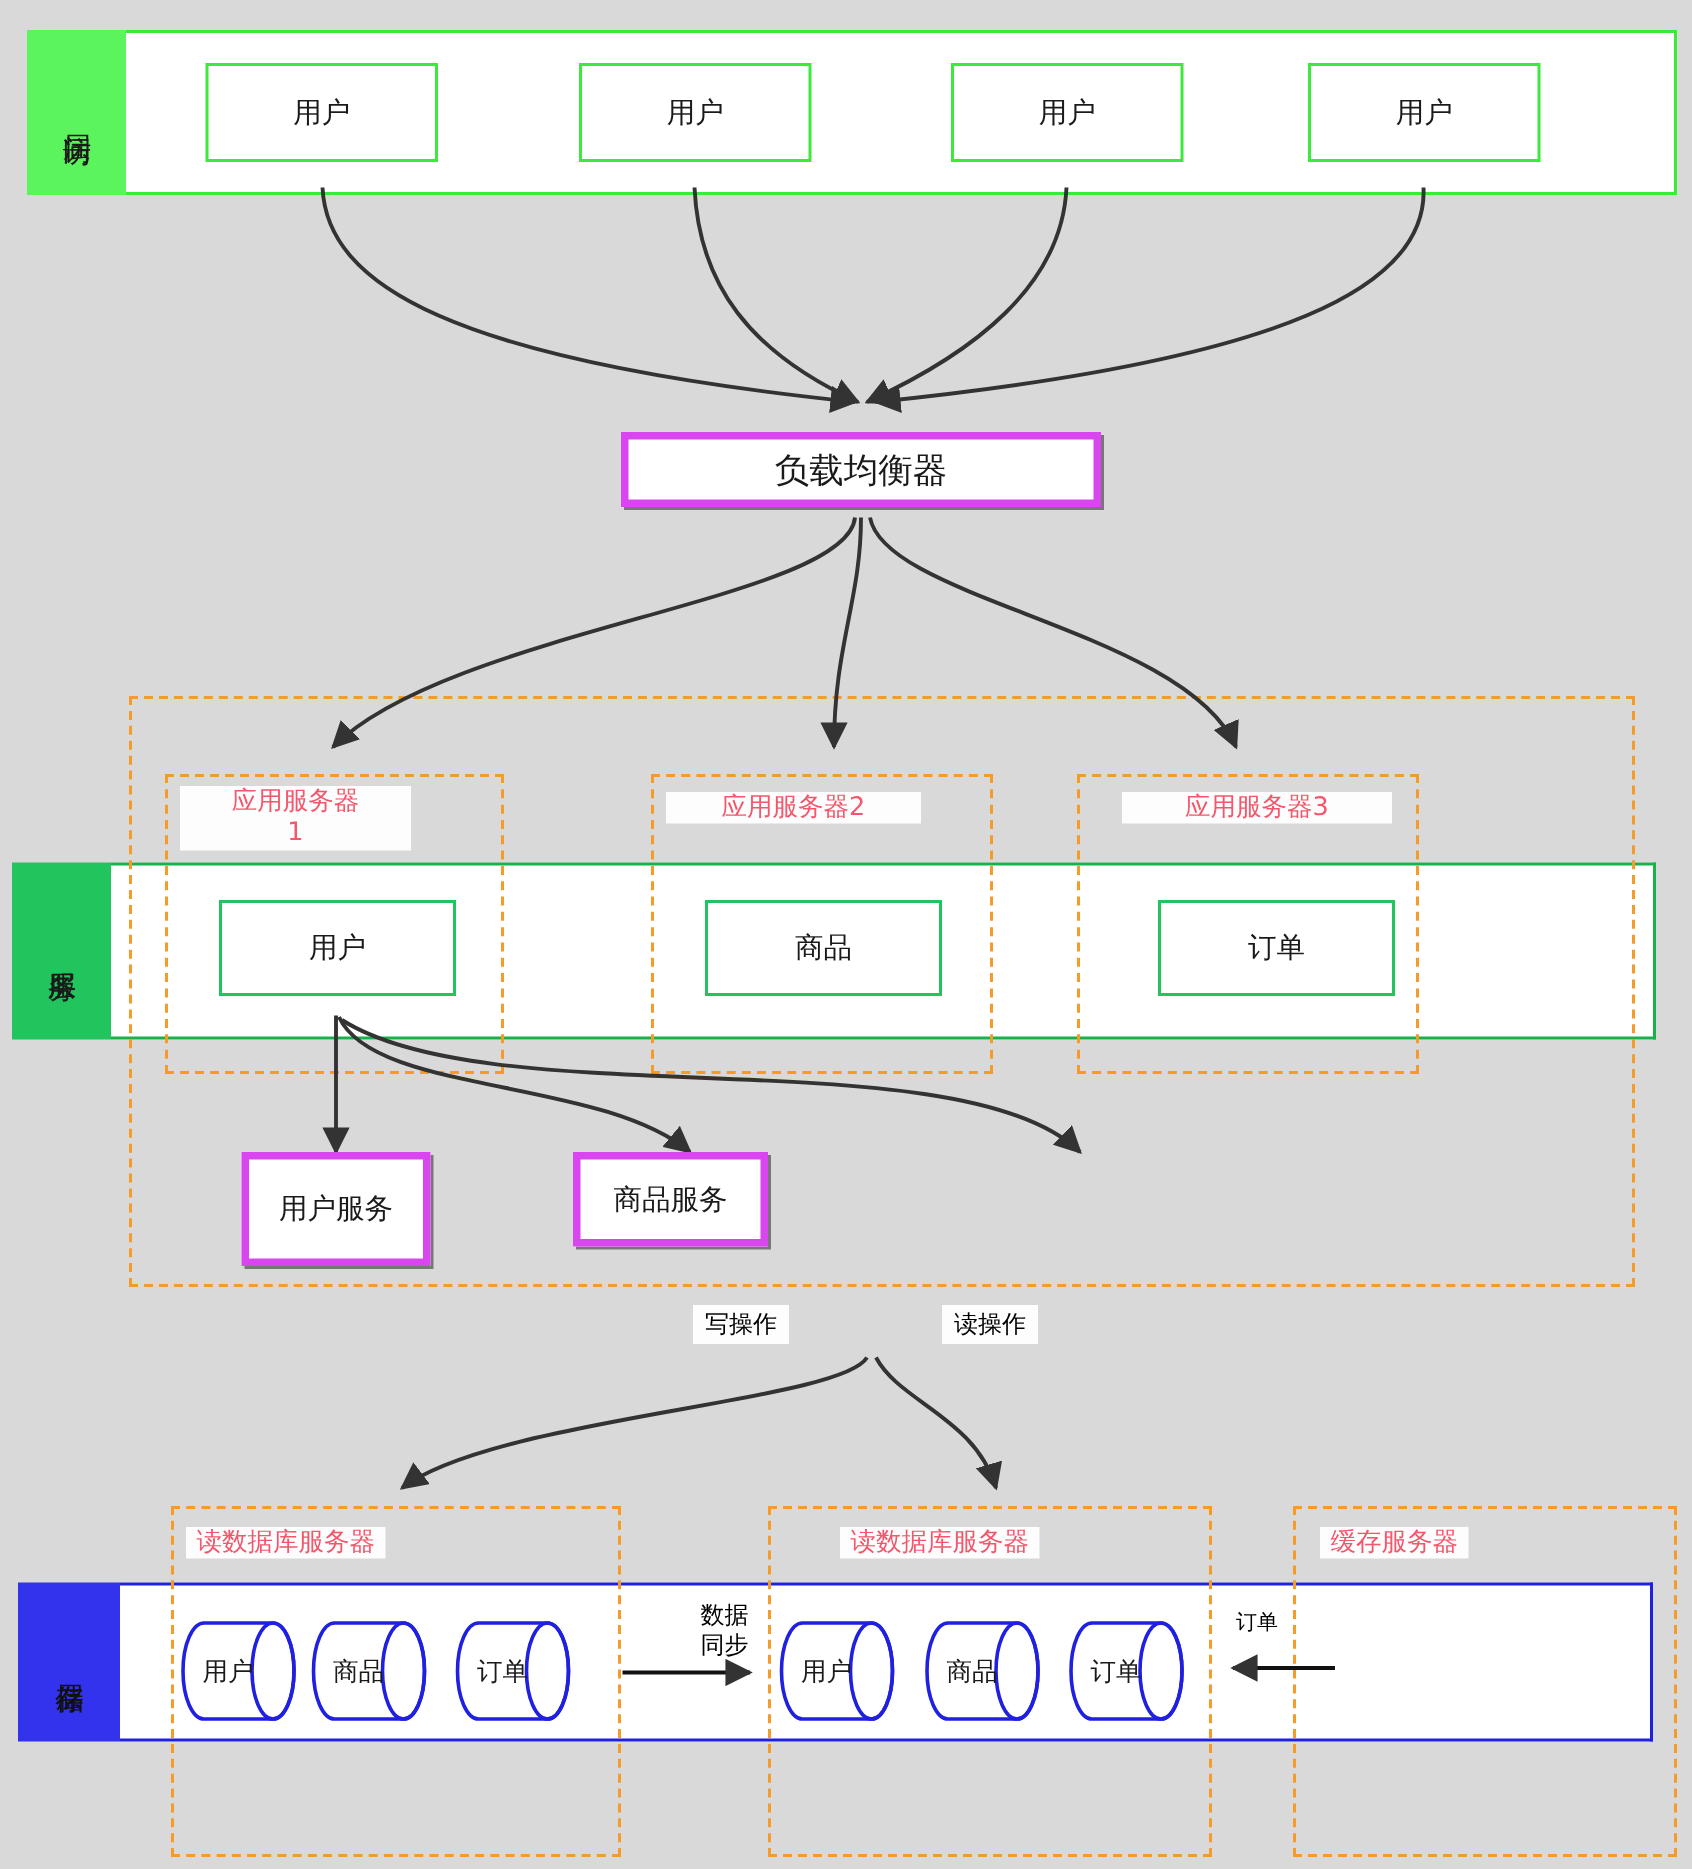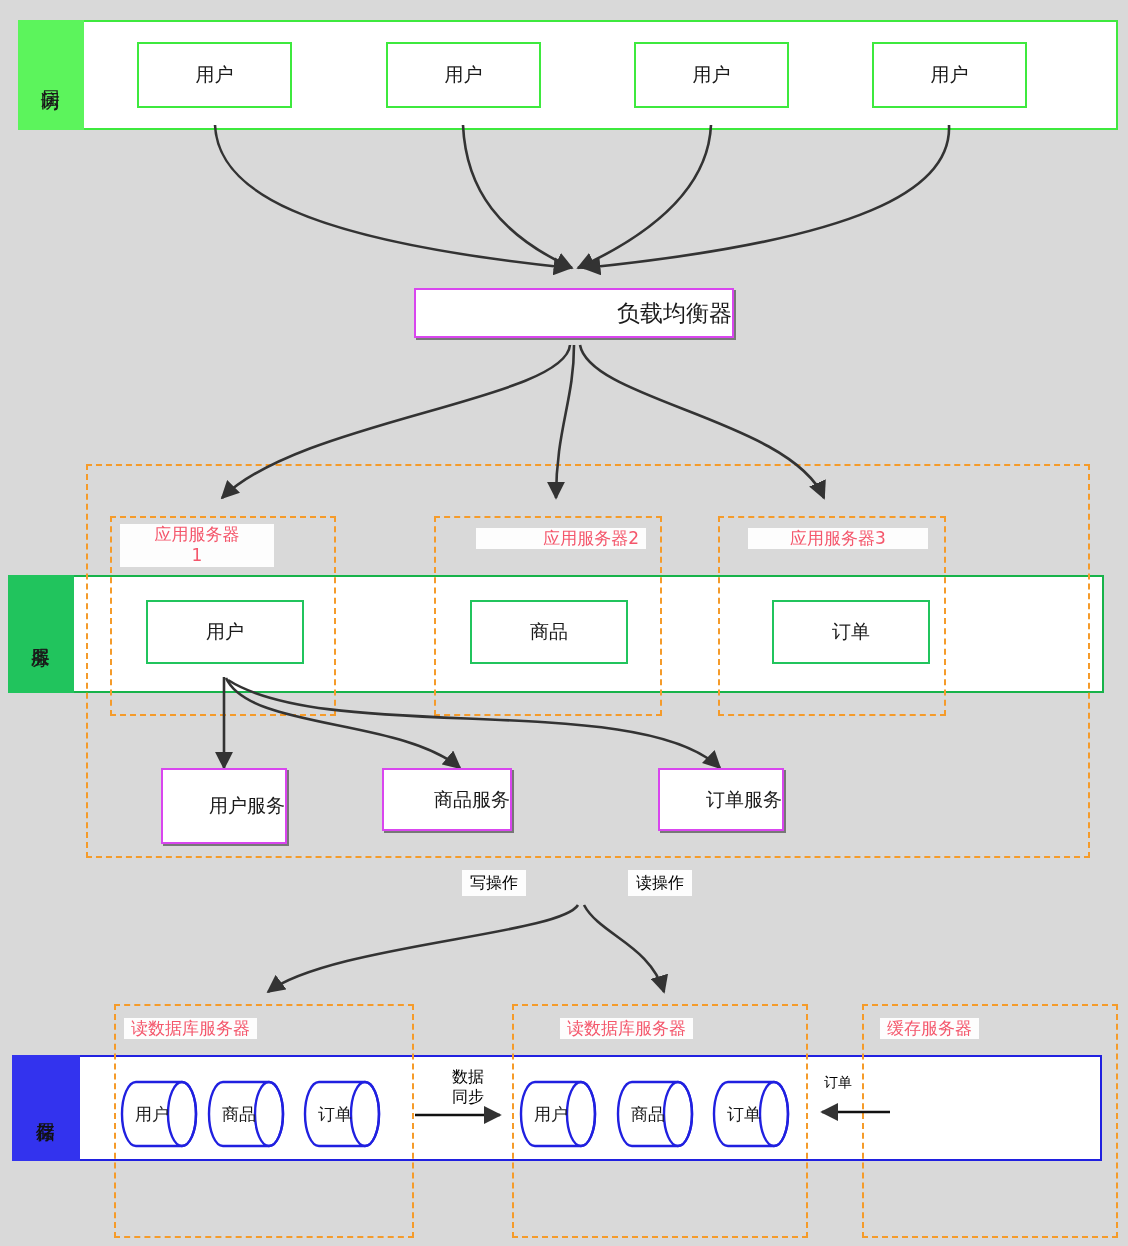--- a/index.html
+++ b/index.html
@@ -100,23 +100,22 @@
     align-items: center;
     justify-content: center;
     background: #ffffff;
     font-size: 19px;
     color: #1a1a1a;
     z-index: 6;
   }
   .node.green { border: 2px solid #3ee93e; }
   .node.green-mid { border: 2px solid #21c45d; }
   .node.black {
-    border: 2px solid #d946ef;
+    border: 5px solid #d946ef;
     box-shadow: 2px 2px 0 rgba(0,0,0,0.45);
-    justify-content: flex-end;
   }
 
   
   .dash-box {
     position: absolute;
     box-sizing: border-box;
     border: 2px dashed #f59b2a;
     z-index: 3;
   }
   .dash-label {
@@ -139,20 +138,21 @@
     font-size: 16px;
     line-height: 1.22;
     padding: 3px 8px;
     text-align: center;
     white-space: pre-line;
     z-index: 8;
   }
   .text-label.nobg {
     background: transparent;
     padding: 2px 4px;
+    text-align: right;
   }
   .text-label.small { font-size: 14px; }
 
   
   .cyl {
     position: absolute;
     z-index: 6;
   }
   .cyl svg { display: block; overflow: visible; }
   .cyl-text {
@@ -228,21 +228,21 @@
   </div>
 
   <div class="dash-box" style="left:86px; top:464px; width:1004px; height:394px;"></div>
 
   <div class="dash-box" style="left:110px; top:516px; width:226px; height:200px;"></div>
   <div class="dash-box" style="left:434px; top:516px; width:228px; height:200px;"></div>
   <div class="dash-box" style="left:718px; top:516px; width:228px; height:200px;"></div>
 
   <div class="dash-label" style="left:120px; top:524px; width:140px;">应用服务器
 1</div>
-  <div class="dash-label" style="left:476px; top:528px; width:156px;text-align:right;">应用服务器2</div>
+  <div class="dash-label" style="left:444px; top:528px; width:156px;">应用服务器2</div>
   <div class="dash-label" style="left:748px; top:528px; width:166px;">应用服务器3</div>
 
   <div class="band" id="service-band">
     <div class="band-tag">服务层</div>
     <div class="band-body"></div>
   </div>
 
   <div class="node green-mid" style="left:146px; top:600px; width:158px; height:64px;">
     <span>用户</span>
   </div>
@@ -252,23 +252,20 @@
   <div class="node green-mid" style="left:772px; top:600px; width:158px; height:64px;">
     <span>订单</span>
   </div>
 
   <div class="node black" style="left:161px; top:768px; width:126px; height:76px;">
     <span>用户服务</span>
   </div>
   <div class="node black" style="left:382px; top:768px; width:130px; height:63px;">
     <span>商品服务</span>
   </div>
-  <div class="node black" style="left:658px; top:768px; width:126px; height:63px;">
-    <span>订单服务</span>
-  </div>
 
   <div class="text-label" style="left:462px; top:870px;">写操作</div>
   <div class="text-label" style="left:628px; top:870px;">读操作</div>
 
   <div class="dash-box" style="left:114px; top:1004px; width:300px; height:234px;"></div>
   <div class="dash-box" style="left:512px; top:1004px; width:296px; height:234px;"></div>
   <div class="dash-box" style="left:862px; top:1004px; width:256px; height:234px;"></div>
 
   <div class="dash-label" style="left:124px; top:1018px;">读数据库服务器</div>
   <div class="dash-label" style="left:560px; top:1018px;">读数据库服务器</div>

